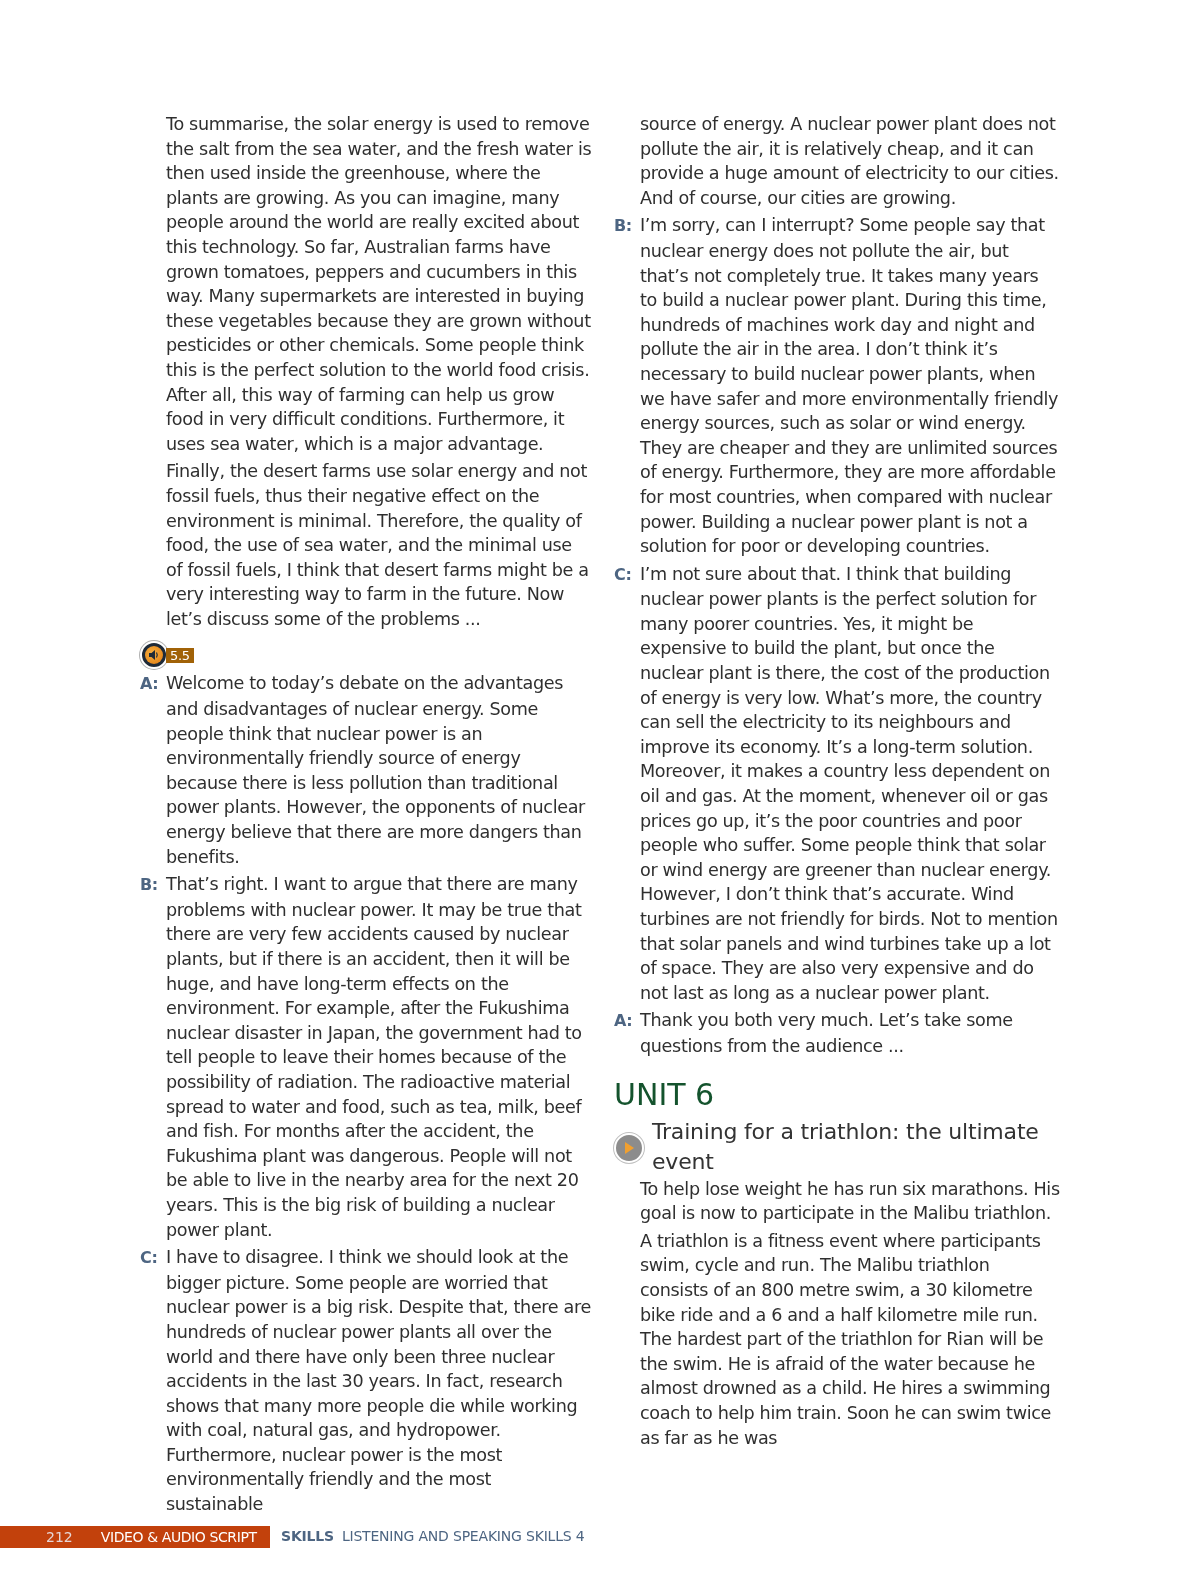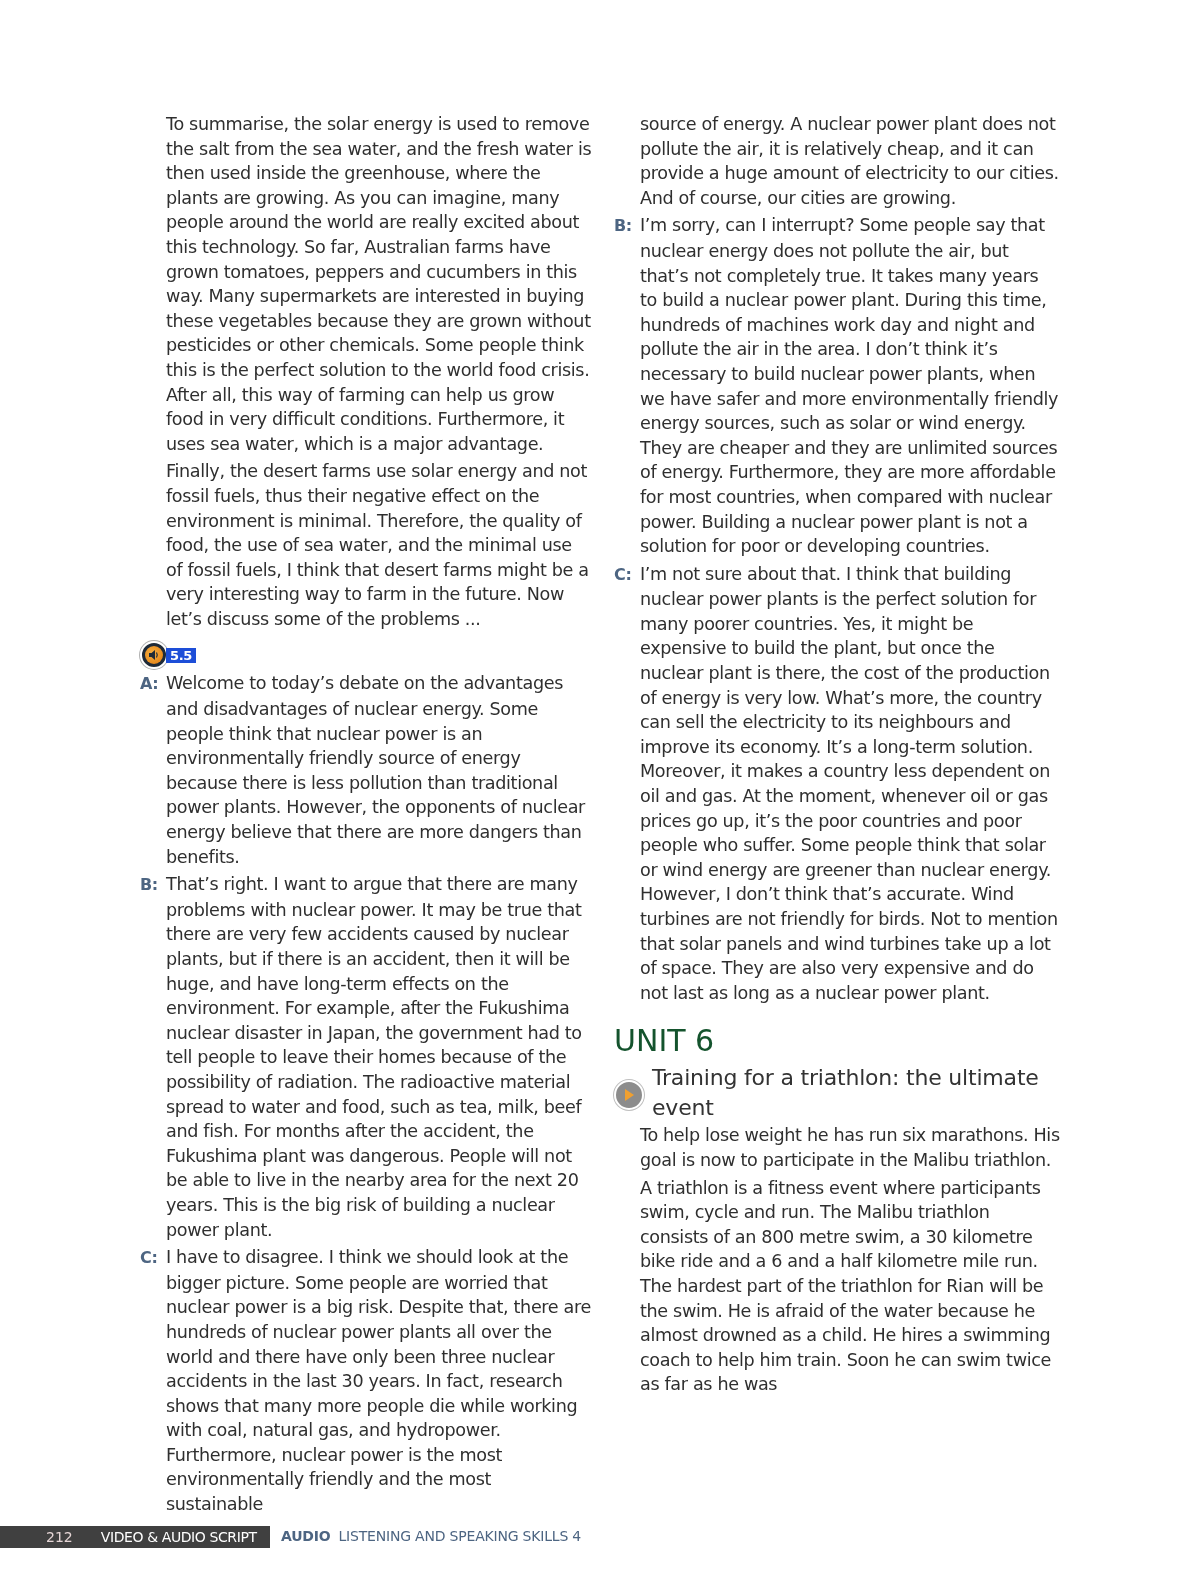--- a/index.html
+++ b/index.html
@@ -7,27 +7,27 @@
          font-family:"DejaVu Sans", sans-serif; color:#2f2f2f; }
   .col { position:absolute; top:112px; font-size:17.6px; line-height:24.6px; letter-spacing:-0.35px; }
   .col-left { left:140px; width:452px; }
   .col-right { left:614px; width:446px; }
   .para { margin:0 0 3px 0; padding-left:26px; }
   .turn { margin:0 0 3px 0; padding-left:26px; text-indent:-26px; }
   .speaker { display:inline-block; width:26px; text-indent:0; font-weight:bold; color:#4d6582; font-size:16px; }
   .audio { display:flex; align-items:center; margin:10px 0 2px 0; }
   .audio-btn { width:24px; height:24px; border-radius:50%; background:#1e2a38; border:2px solid #ffffff; box-shadow:0 0 0 1px #b0b0b0; display:flex; align-items:center; justify-content:center; }
   .audio-inner { width:18px; height:18px; border-radius:50%; background:radial-gradient(circle at 40% 40%, #f7b040, #e07a10); display:flex; align-items:center; justify-content:center; }
-  .audio-num { background:#1d4ed8; color:#ffffff; font-size:13px; line-height:15px; padding:0 4px; margin-left:-2px;font-weight:bold; }
+  .audio-num { background:#a16207; color:#ffffff; font-size:13px; line-height:15px; padding:0 4px; margin-left:-2px; }
   .unit { font-size:30px; line-height:36px; color:#14532d; margin:18px 0 4px 0; letter-spacing:0; }
   .video-row { display:flex; align-items:center; }
   .video-btn { flex:0 0 26px; width:26px; height:26px; border-radius:50%; background:#8c8c8c; border:2px solid #ffffff; box-shadow:0 0 0 1px #c0c0c0; margin-top:3px; margin-right:8px; display:flex; align-items:center; justify-content:center; }
   .video-title { font-size:22px; line-height:30px; color:#333; letter-spacing:-0.2px; }
   .footer { position:absolute; top:1526px; left:0; width:1193px; height:22px; }
-  .footer-bar { position:absolute; left:0; top:0; width:270px; height:22px; background:#404040; color:#ffffff; display:flex; align-items:center; font-size:14px; }
+  .footer-bar { position:absolute; left:0; top:0; width:270px; height:22px; background:#c2410c; color:#ffffff; display:flex; align-items:center; font-size:14px; }
   .page-num { margin-left:46px; color:#e6d6d6; }
   .section { margin-left:28px; letter-spacing:-0.4px; }
   .book { position:absolute; left:281px; top:2px; font-size:14px; color:#4d6582; letter-spacing:-0.2px; }
   .brand { font-weight:bold; margin-right:8px; }
 </style>
 </head>
 <body>
 
 <div class="col col-left">
   <p class="para">To summarise, the solar energy is used to remove the salt from the sea water, and the fresh water is then used inside the greenhouse, where the plants are growing. As you can imagine, many people around the world are really excited about this technology. So far, Australian farms have grown tomatoes, peppers and cucumbers in this way. Many supermarkets are interested in buying these vegetables because they are grown without pesticides or other chemicals. Some people think this is the perfect solution to the world food crisis. After all, this way of farming can help us grow food in very difficult conditions. Furthermore, it uses sea water, which is a major advantage.</p>
@@ -47,20 +47,21 @@
 
   <p class="turn"><span class="speaker">A:</span><span>Welcome to today’s debate on the advantages and disadvantages of nuclear energy. Some people think that nuclear power is an environmentally friendly source of energy because there is less pollution than traditional power plants. However, the opponents of nuclear energy believe that there are more dangers than benefits.</span></p>
   <p class="turn"><span class="speaker">B:</span><span>That’s right. I want to argue that there are many problems with nuclear power. It may be true that there are very few accidents caused by nuclear plants, but if there is an accident, then it will be huge, and have long-term effects on the environment. For example, after the Fukushima nuclear disaster in Japan, the government had to tell people to leave their homes because of the possibility of radiation. The radioactive material spread to water and food, such as tea, milk, beef and fish. For months after the accident, the Fukushima plant was dangerous. People will not be able to live in the nearby area for the next 20 years. This is the big risk of building a nuclear power plant.</span></p>
   <p class="turn"><span class="speaker">C:</span><span>I have to disagree. I think we should look at the bigger picture. Some people are worried that nuclear power is a big risk. Despite that, there are hundreds of nuclear power plants all over the world and there have only been three nuclear accidents in the last 30 years. In fact, research shows that many more people die while working with coal, natural gas, and hydropower. Furthermore, nuclear power is the most environmentally friendly and the most sustainable</span></p>
 </div>
 
 <div class="col col-right">
   <p class="para">source of energy. A nuclear power plant does not pollute the air, it is relatively cheap, and it can provide a huge amount of electricity to our cities. And of course, our cities are growing.</p>
   <p class="turn"><span class="speaker">B:</span><span>I’m sorry, can I interrupt? Some people say that nuclear energy does not pollute the air, but that’s not completely true. It takes many years to build a nuclear power plant. During this time, hundreds of machines work day and night and pollute the air in the area. I don’t think it’s necessary to build nuclear power plants, when we have safer and more environmentally friendly energy sources, such as solar or wind energy. They are cheaper and they are unlimited sources of energy. Furthermore, they are more affordable for most countries, when compared with nuclear power. Building a nuclear power plant is not a solution for poor or developing countries.</span></p>
   <p class="turn"><span class="speaker">C:</span><span>I’m not sure about that. I think that building nuclear power plants is the perfect solution for many poorer countries. Yes, it might be expensive to build the plant, but once the nuclear plant is there, the cost of the production of energy is very low. What’s more, the country can sell the electricity to its neighbours and improve its economy. It’s a long-term solution. Moreover, it makes a country less dependent on oil and gas. At the moment, whenever oil or gas prices go up, it’s the poor countries and poor people who suffer. Some people think that solar or wind energy are greener than nuclear energy. However, I don’t think that’s accurate. Wind turbines are not friendly for birds. Not to mention that solar panels and wind turbines take up a lot of space. They are also very expensive and do not last as long as a nuclear power plant.</span></p>
+  <p class="turn"><span class="speaker">A:</span><span>Thank you both very much. Let’s take some questions from the audience ...</span></p>
 
   <div class="unit">UNIT 6</div>
 
   <div class="video-row">
     <span class="video-btn">
       <svg width="12" height="14" viewBox="0 0 12 14">
           <path d="M2 1l9 6-9 6z" fill="#f0a030"></path>
         </svg>
     </span>
     <span class="video-title">Training for a triathlon: the ultimate event</span>
@@ -69,15 +70,15 @@
   <p class="para">To help lose weight he has run six marathons. His goal is now to participate in the Malibu triathlon.</p>
   <p class="para">A triathlon is a fitness event where participants swim, cycle and run. The Malibu triathlon consists of an 800 metre swim, a 30 kilometre bike ride and a 6 and a half kilometre mile run. The hardest part of the triathlon for Rian will be the swim. He is afraid of the water because he almost drowned as a child. He hires a swimming coach to help him train. Soon he can swim twice as far as he was</p>
 </div>
 
 <div class="footer">
   <div class="footer-bar">
     <span class="page-num">212</span>
     <span class="section">VIDEO &amp; AUDIO SCRIPT</span>
   </div>
   <div class="book">
-    <span class="brand">AUDIO</span><span>LISTENING AND SPEAKING SKILLS 4</span>
+    <span class="brand">SKILLS</span><span>LISTENING AND SPEAKING SKILLS 4</span>
   </div>
 </div>
 
 </body></html>

